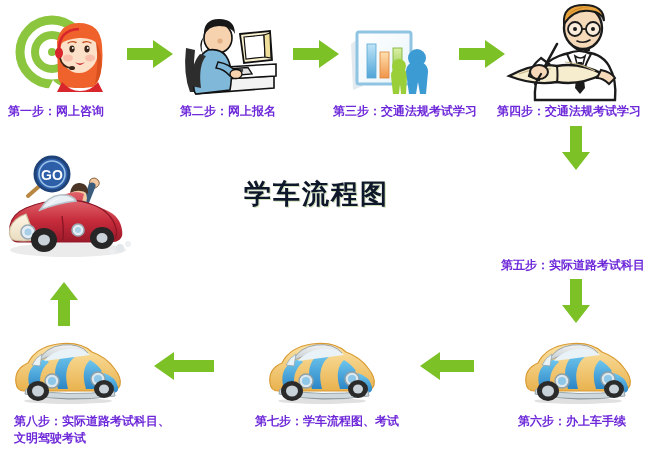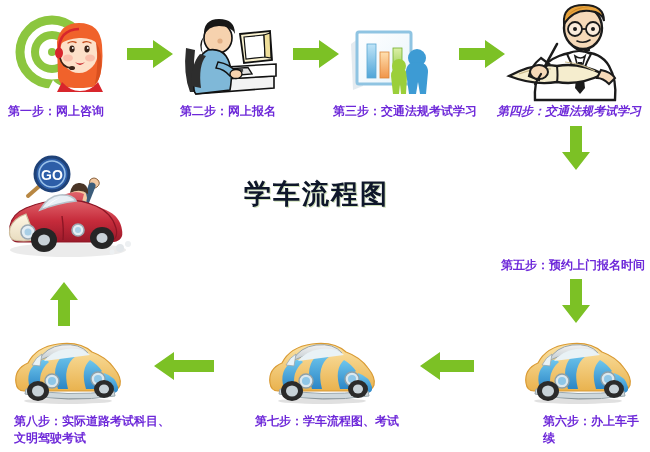--- a/index.html
+++ b/index.html
@@ -198,29 +198,29 @@
       <path d="M60 58 q18 2 30 9" stroke="#C8B88A" stroke-width="1.2" fill="none"></path>
 
       <path d="M36 54 q-10 8 -12 18 l10 4 q3-12 10-16 z" fill="#FFFFFF" stroke="#1B1B1B" stroke-width="2.2"></path>
       <ellipse cx="34" cy="68" rx="9" ry="7" fill="#F6D9B8" stroke="#1B1B1B" stroke-width="2"></ellipse>
       <path d="M40 62 L52 40" stroke="#1B1B1B" stroke-width="2.6" stroke-linecap="round"></path>
       <path d="M36 70 L30 80" stroke="#1B1B1B" stroke-width="2.2" stroke-linecap="round"></path>
 
       <path d="M96 66 q10 2 14 8 l-6 6 q-6-6 -12-6 z" fill="#F6D9B8" stroke="#1B1B1B" stroke-width="2"></path>
     </svg>
   </div>
-  <div class="caption" style="left:497px;top:103px;font-style:italic;">第四步：交通法规考试学习</div>
+  <div class="caption" style="left:497px;top:103px;">第四步：交通法规考试学习</div>
 
   <div class="art node" style="left:560px;top:126px;width:32px;height:46px;">
     <svg width="32" height="46" viewBox="0 0 32 46">
         <path d="M10 0 H22 V26 H30 L16 44 L2 26 H10 Z" fill="#7CC125"></path>
       </svg>
   </div>
 
-  <div class="caption" style="left:501px;top:257px;">第五步：预约上门报名时间</div>
+  <div class="caption" style="left:501px;top:257px;">第五步：实际道路考试科目</div>
 
   <div class="art node" style="left:560px;top:279px;width:32px;height:46px;">
     <svg width="32" height="46" viewBox="0 0 32 46">
         <path d="M10 0 H22 V26 H30 L16 44 L2 26 H10 Z" fill="#7CC125"></path>
       </svg>
   </div>
 
   <div class="art node" style="left:518px;top:331px;width:120px;height:72px;">
     <svg width="120" height="72" viewBox="0 0 120 72">
       <defs>
@@ -256,21 +256,21 @@
 
       <path d="M18 58 q40 8 88 2 l1 5 q-48 7 -90-2 z" fill="#CFD8DC" stroke="#9AA7AD" stroke-width="1"></path>
 
       <ellipse cx="30" cy="60" rx="11" ry="10" fill="#2B2B2B"></ellipse>
       <ellipse cx="30" cy="60" rx="6" ry="5.5" fill="#C8D2D8"></ellipse>
       <ellipse cx="96" cy="58" rx="10" ry="9" fill="#2B2B2B"></ellipse>
       <ellipse cx="96" cy="58" rx="5" ry="4.5" fill="#C8D2D8"></ellipse>
       <ellipse cx="60" cy="70" rx="44" ry="3" fill="#000" opacity=".12"></ellipse>
     </svg>
   </div>
-  <div class="caption" style="left:543px;top:413px;">第六步：办上车手续</div>
+  <div class="caption" style="left:518px;top:413px;">第六步：办上车手续</div>
 
   <div class="art node" style="left:418px;top:350px;width:58px;height:32px;">
     <svg width="58" height="32" viewBox="0 0 58 32">
         <path d="M56 10 H22 V2 L2 16 L22 30 V22 H56 Z" fill="#7CC125"></path>
       </svg>
   </div>
 
   <div class="art node" style="left:262px;top:331px;width:120px;height:72px;">
     <svg width="120" height="72" viewBox="0 0 120 72">
       <defs>

